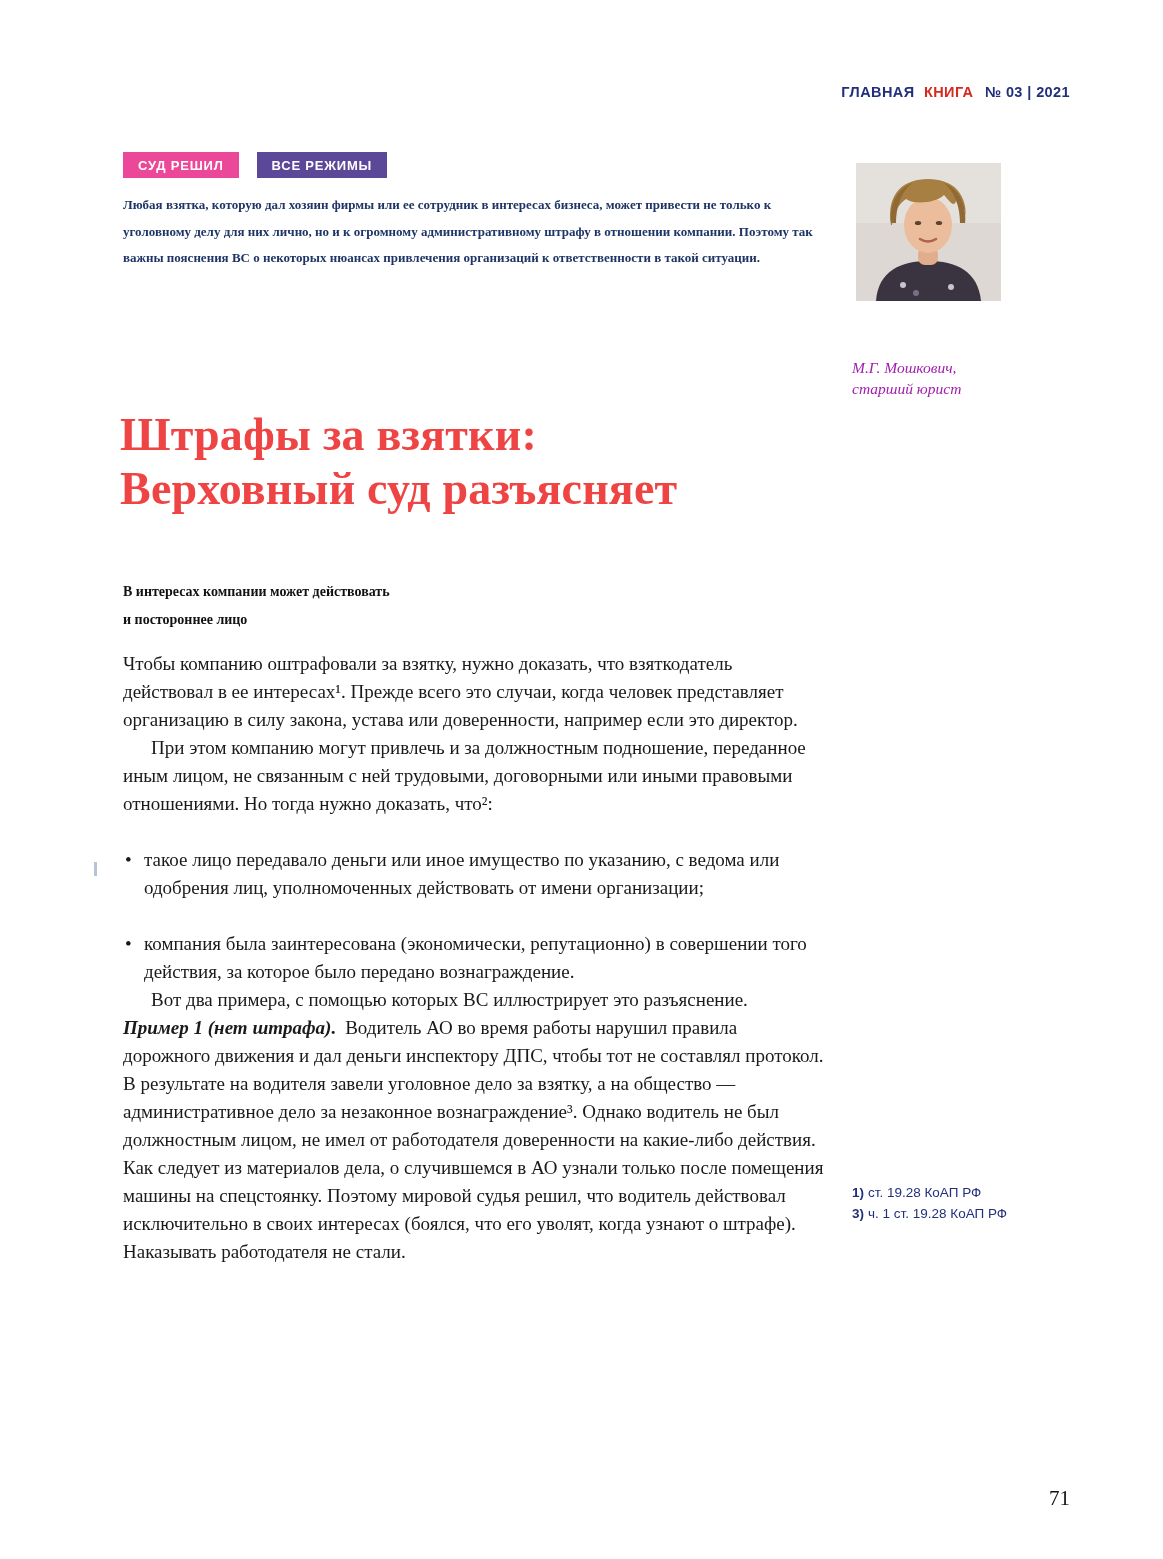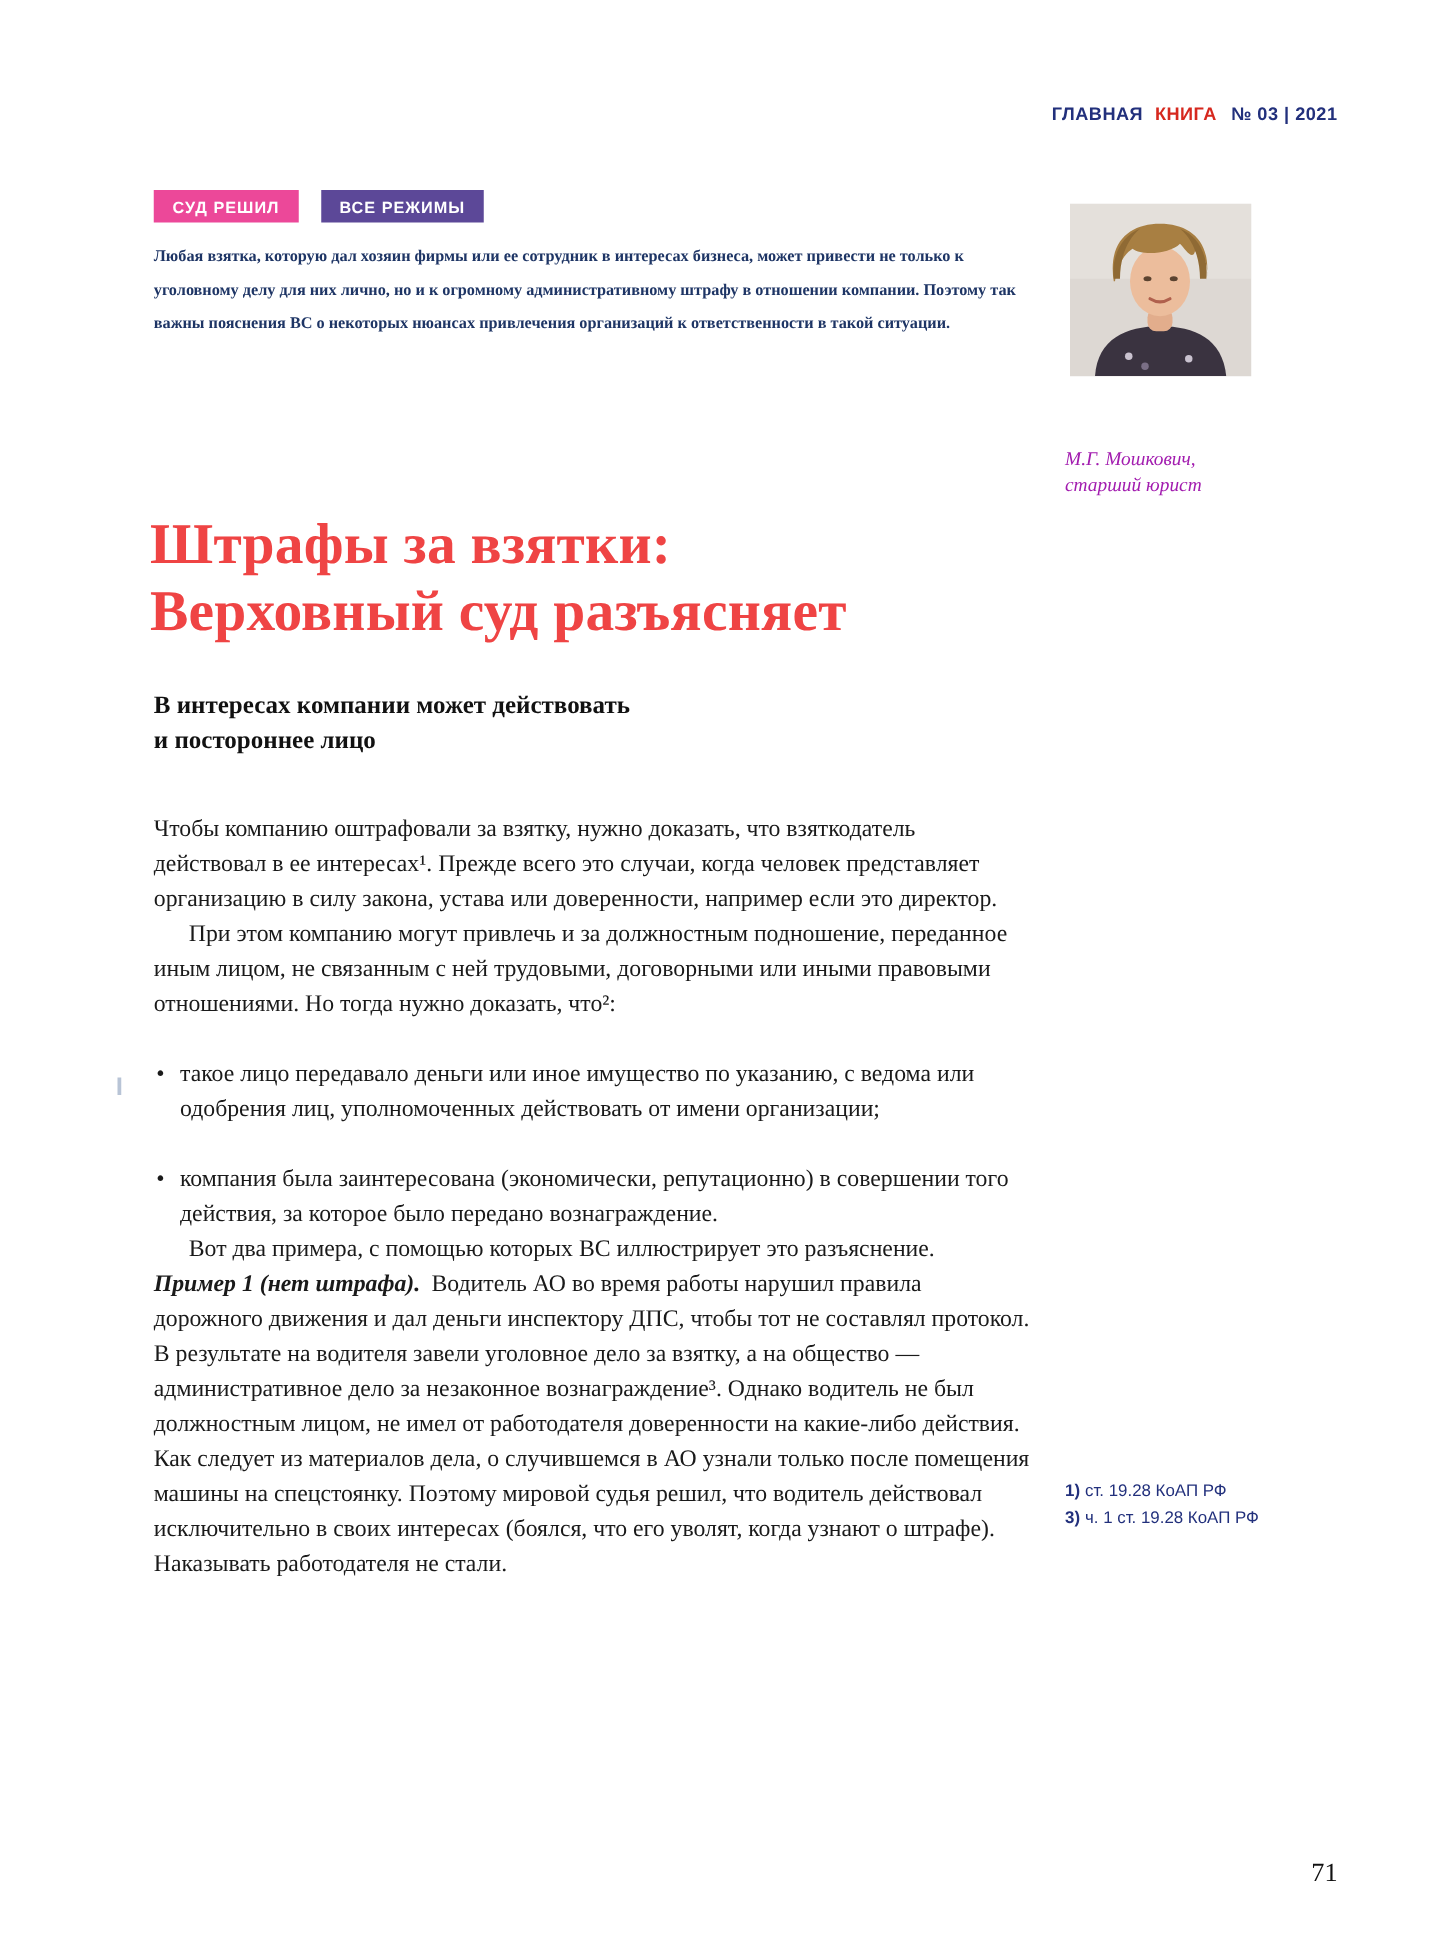--- a/index.html
+++ b/index.html
@@ -54,22 +54,22 @@
   
   .headline {
     position:absolute; left:120px; top:408px; width:780px;
     font-weight:bold; font-size:46px; line-height:54px;
     color:#ef4444; letter-spacing:0.2px;
   }
   .headline span { display:block; }
 
   
   .section-heading {
-    position:absolute; left:123px; top:550px; width:700px;
-    font-weight:bold; font-size:20px; line-height:28px; color:#111;
+    position:absolute; left:123px; top:578px; width:700px;
+    font-weight:bold; font-size:14px; line-height:28px; color:#111;
   }
   .section-heading span { display:block; }
 
   
   .body-col {
     position:absolute; left:123px; top:650px; width:703px;
     font-size:19px; line-height:28px; color:#1a1a1a;
   }
   .body-col p { margin:0; }
   .indent { text-indent:28px; }

